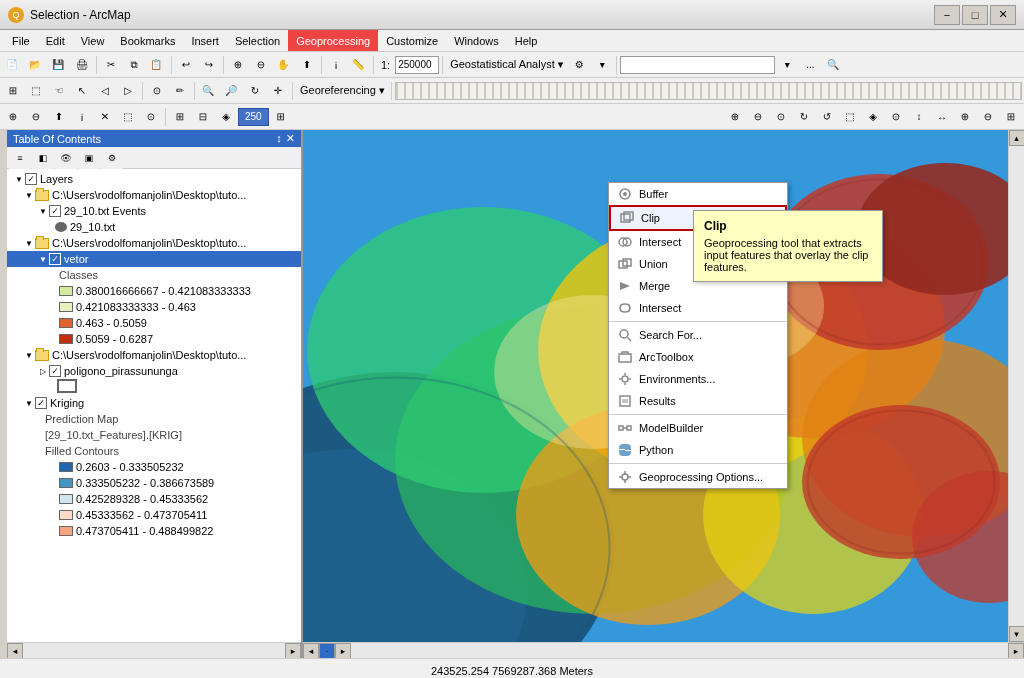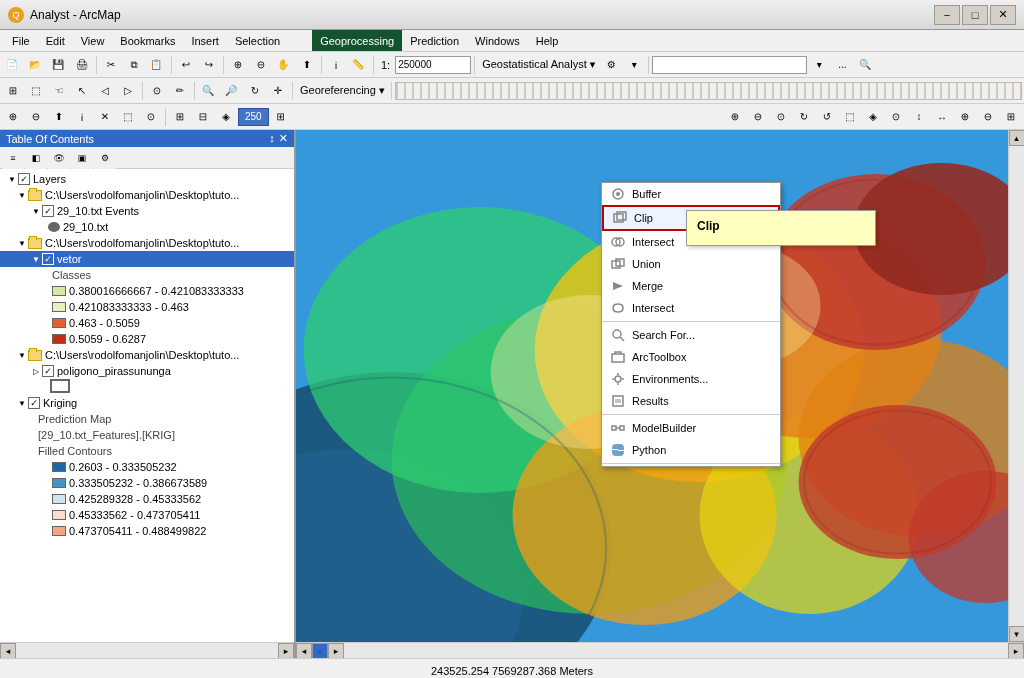--- a/index.html
+++ b/index.html
@@ -30,21 +30,21 @@
       border-bottom: 1px solid #ccc;
     }
     .menu-item {
       padding: 2px 8px;
       cursor: pointer;
       font-size: 11px;
       height: 100%;
       display: flex;
       align-items: center;
     }
-    .menu-item.geoprocessing { background: #14532d; color: white; margin-left: 24px; }
+    .menu-item.geoprocessing { background: #ef4444; color: white; }
 
     
     .toolbar {
       background: #f0f0f0;
       height: 26px;
       display: flex;
       align-items: center;
       padding: 0 2px;
       border-bottom: 1px solid #ccc;
       gap: 1px;
@@ -233,38 +233,38 @@
       width: 100%;
       height: 100%;
     }
   </style>
 </head>
 <body>
 
 <div class="title-bar">
   <div class="title-bar-left">
     <div class="title-bar-icon">Q</div>
-    <span class="title-bar-title">Analyst - ArcMap</span>
+    <span class="title-bar-title">Selection - ArcMap</span>
   </div>
   <div class="title-bar-controls">
     <div class="title-btn">−</div>
     <div class="title-btn">□</div>
     <div class="title-btn close">✕</div>
   </div>
 </div>
 
 <div class="menu-bar">
   <div class="menu-item">File</div>
   <div class="menu-item">Edit</div>
   <div class="menu-item">View</div>
   <div class="menu-item">Bookmarks</div>
   <div class="menu-item">Insert</div>
   <div class="menu-item">Selection</div>
   <div class="menu-item geoprocessing">Geoprocessing</div>
-  <div class="menu-item">Prediction</div>
+  <div class="menu-item">Customize</div>
   <div class="menu-item">Windows</div>
   <div class="menu-item">Help</div>
 </div>
 
 <div class="toolbar">
   <div class="toolbar-btn">📄</div>
   <div class="toolbar-btn">📂</div>
   <div class="toolbar-btn">💾</div>
   <div class="toolbar-btn">🖨</div>
   <div class="toolbar-sep"></div>
@@ -277,21 +277,21 @@
   <div class="toolbar-sep"></div>
   <div class="toolbar-btn">⊕</div>
   <div class="toolbar-btn">⊖</div>
   <div class="toolbar-btn">✋</div>
   <div class="toolbar-btn">⬆</div>
   <div class="toolbar-sep"></div>
   <div class="toolbar-btn">ℹ</div>
   <div class="toolbar-btn">📏</div>
   <div class="toolbar-sep"></div>
   <div class="toolbar-label">1:</div>
-  <input class="toolbar-input" style="width: 76px;" value="250000">
+  <input class="toolbar-input" style="width: 44px;" value="250000">
   <div class="toolbar-sep"></div>
   <div class="toolbar-label">Geostatistical Analyst ▾</div>
   <div class="toolbar-btn">⚙</div>
   <div class="toolbar-btn">▾</div>
   <div class="toolbar-sep"></div>
   <input class="toolbar-combo" style="width: 155px;" value="">
   <div class="toolbar-btn">▾</div>
   <div class="toolbar-btn">...</div>
   <div class="toolbar-btn">🔍</div>
 </div>
@@ -340,21 +340,21 @@
   <div class="toolbar-btn">⬚</div>
   <div class="toolbar-btn">◈</div>
   <div class="toolbar-btn">⊙</div>
   <div class="toolbar-btn">↕</div>
   <div class="toolbar-btn">↔</div>
   <div class="toolbar-btn">⊕</div>
   <div class="toolbar-btn">⊖</div>
   <div class="toolbar-btn">⊞</div>
 </div>
 
-<div class="main-layout" style="height: calc(678px - 30px - 22px - 26px - 26px - 26px - 20px);">
+<div class="main-layout" style="height: calc(678px - 30px - 22px - 26px - 26px - 26px - 20px); padding-left: 7px;">
 
   <div class="toc-panel">
     <div class="toc-header">
       <span>Table Of Contents</span>
       <div style="display:flex;gap:4px">
         <span style="cursor:pointer">↕</span>
         <span style="cursor:pointer">✕</span>
       </div>
     </div>
     <div class="toc-toolbar">
@@ -711,25 +711,35 @@
       </div>
       <div class="menu-dropdown-item">
         <div class="item-icon">
           <svg width="14" height="14" viewBox="0 0 14 14">
               <path d="M5 1 Q1 1 1 5 L1 6 L7 6 L7 7 L1 7 L1 9 Q1 13 5 13 L9 13 Q13 13 13 9 L13 8 L7 8 L7 7 L13 7 L13 5 Q13 1 9 1 Z" fill="#4b8bbe" opacity="0.8"></path>
             </svg>
         </div>
         <span>Python</span>
       </div>
       <div class="menu-sep"></div>
+      <div class="menu-dropdown-item">
+        <div class="item-icon">
+          <svg width="14" height="14" viewBox="0 0 14 14">
+              <circle cx="7" cy="7" r="3" fill="none" stroke="#888" stroke-width="1.5"></circle>
+              <path d="M7 1 L7 4 M7 10 L7 13 M1 7 L4 7 M10 7 L13 7" stroke="#888" stroke-width="1.5"></path>
+            </svg>
+        </div>
+        <span>Geoprocessing Options...</span>
+      </div>
     </div>
 
     
     <div class="clip-tooltip">
       <div class="clip-tooltip-title">Clip</div>
+      <div>Geoprocessing tool that extracts input features that overlay the clip features.</div>
     </div>
 
     
     <div style="position:absolute;bottom:0;left:0;right:0;height:16px;background:#f0f0f0;border-top:1px solid #ccc;display:flex;align-items:center">
       <div style="width:16px;height:16px;background:#d4d0c8;border:1px solid #999;display:flex;align-items:center;justify-content:center;font-size:9px;cursor:pointer">◂</div>
       <div style="width:16px;height:16px;background:#316ac5;border:1px solid #999;display:flex;align-items:center;justify-content:center;font-size:9px;cursor:pointer">·</div>
       <div style="width:16px;height:16px;background:#d4d0c8;border:1px solid #999;display:flex;align-items:center;justify-content:center;font-size:9px;cursor:pointer">▸</div>
       <div style="flex:1;height:100%;background:#e8e8e8;"></div>
       <div style="width:16px;height:16px;background:#d4d0c8;border:1px solid #999;display:flex;align-items:center;justify-content:center;font-size:9px;cursor:pointer">▸</div>
     </div>

